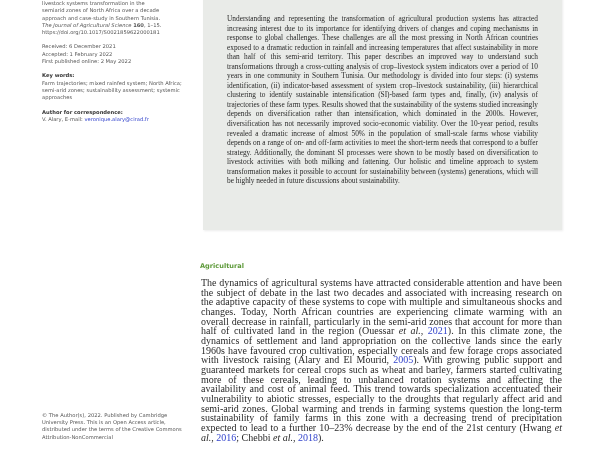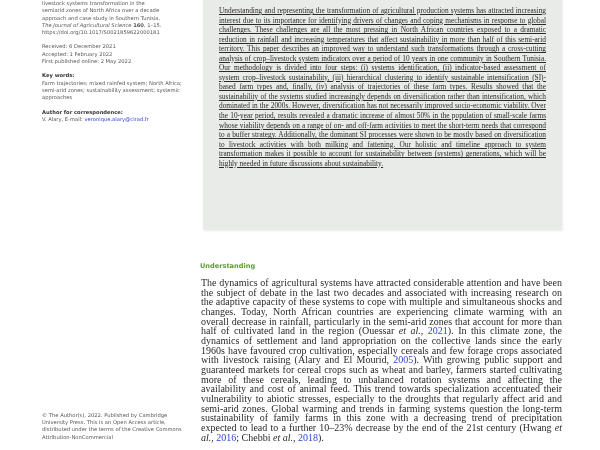--- a/index.html
+++ b/index.html
@@ -19,21 +19,21 @@
     .copyright {
       position: absolute; left: 42px; top: 412px; width: 150px;
       font-family: "DejaVu Sans", sans-serif; font-size: 5.2px; line-height: 7.2px; color: #555;
     }
     .abstract {
       position: absolute; left: 203px; top: -6px; width: 335px; height: 222px;
       background: #e9ebe8; padding: 8px 12px 6px 12px;
       box-shadow: 1px 1px 2px rgba(0,0,0,0.08);
     }
     .abstract p {
-      margin: 4px; font-size: 7.35px; line-height: 9.55px; text-align: justify; color: #2a2a2a; text-decoration: underline;
+      margin: 12px; font-size: 7.35px; line-height: 9.55px; text-align: justify; color: #2a2a2a;
     }
     .intro-heading {
       position: absolute; left: 200px; top: 262px;
       font-family: "DejaVu Sans", sans-serif; font-size: 6.6px; font-weight: bold; color: #5e9a3a;
     }
     .intro-body {
       position: absolute; left: 201px; top: 278px; width: 361px;
     }
     .intro-body p {
       margin: 0; font-size: 10px; line-height: 9.65px; text-align: justify; color: #2a2a2a;
@@ -76,17 +76,17 @@
 </div>
 
 <div class="copyright">
   <span>© The Author(s), 2022. Published by Cambridge University Press. This is an Open Access article, distributed under the terms of the Creative Commons Attribution-NonCommercial</span>
 </div>
 
 <div class="abstract">
   <p>Understanding and representing the transformation of agricultural production systems has attracted increasing interest due to its importance for identifying drivers of changes and coping mechanisms in response to global challenges. These challenges are all the most pressing in North African countries exposed to a dramatic reduction in rainfall and increasing temperatures that affect sustainability in more than half of this semi-arid territory. This paper describes an improved way to understand such transformations through a cross-cutting analysis of crop–livestock system indicators over a period of 10 years in one community in Southern Tunisia. Our methodology is divided into four steps: (i) systems identification, (ii) indicator-based assessment of system crop–livestock sustainability, (iii) hierarchical clustering to identify sustainable intensification (SI)-based farm types and, finally, (iv) analysis of trajectories of these farm types. Results showed that the sustainability of the systems studied increasingly depends on diversification rather than intensification, which dominated in the 2000s. However, diversification has not necessarily improved socio-economic viability. Over the 10-year period, results revealed a dramatic increase of almost 50% in the population of small-scale farms whose viability depends on a range of on- and off-farm activities to meet the short-term needs that correspond to a buffer strategy. Additionally, the dominant SI processes were shown to be mostly based on diversification to livestock activities with both milking and fattening. Our holistic and timeline approach to system transformation makes it possible to account for sustainability between (systems) generations, which will be highly needed in future discussions about sustainability.</p>
 </div>
 
-<div class="intro-heading">Understanding</div>
+<div class="intro-heading">Agricultural</div>
 
 <div class="intro-body">
   <p><span>The dynamics of agricultural systems have attracted considerable attention and have been the subject of debate in the last two decades and associated with increasing research on the adaptive capacity of these systems to cope with multiple and simultaneous shocks and changes. Today, North African countries are experiencing climate warming with an overall decrease in rainfall, particularly in the semi-arid zones that account for more than half of cultivated land in the region (Ouessar </span><span class="it">et al.</span>, <span class="ref">2021</span><span>). In this climate zone, the dynamics of settlement and land appropriation on the collective lands since the early 1960s have favoured crop cultivation, especially cereals and few forage crops associated with livestock raising (Alary and El Mourid, </span><span class="ref">2005</span><span>). With growing public support and guaranteed markets for cereal crops such as wheat and barley, farmers started cultivating more of these cereals, leading to unbalanced rotation systems and affecting the availability and cost of animal feed. This trend towards specialization accentuated their vulnerability to abiotic stresses, especially to the droughts that regularly affect arid and semi-arid zones. Global warming and trends in farming systems question the long-term sustainability of family farms in this zone with a decreasing trend of precipitation expected to lead to a further 10–23% decrease by the end of the 21st century (Hwang </span><span class="it">et al.</span>, <span class="ref">2016</span><span>; Chebbi </span><span class="it">et al.</span>, <span class="ref">2018</span><span>).</span></p>
 </div>
 
 </body></html>

